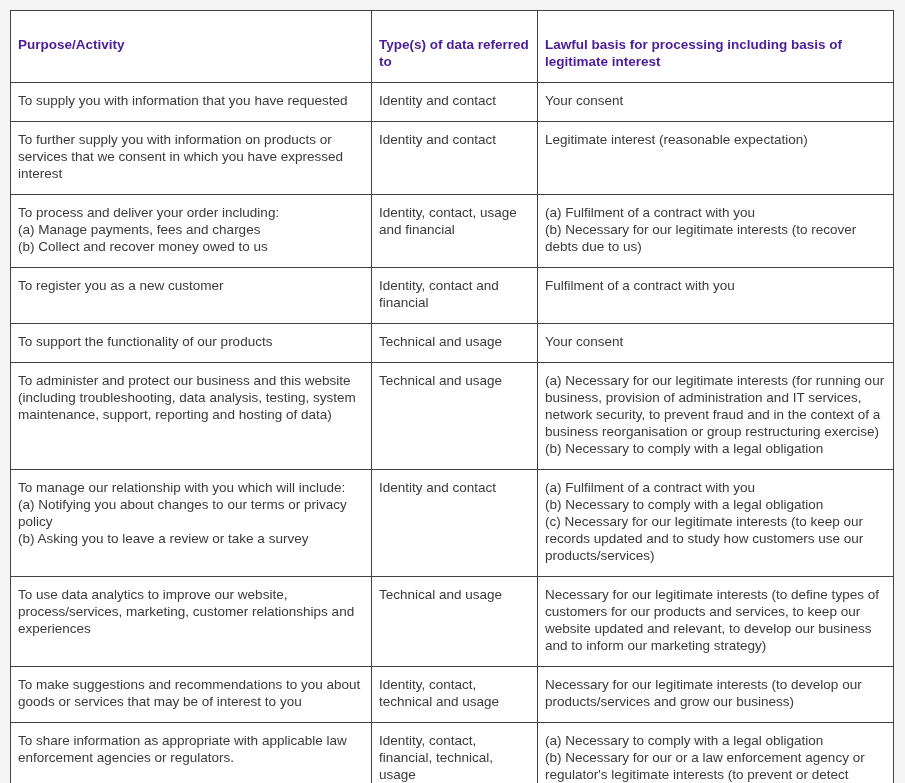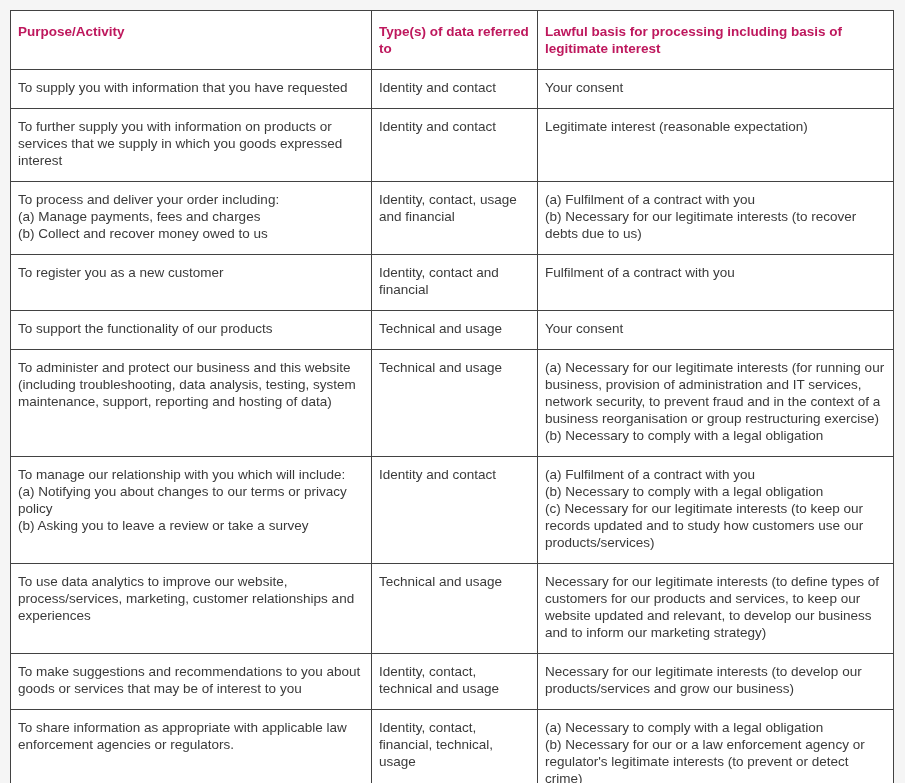--- a/index.html
+++ b/index.html
@@ -32,22 +32,22 @@
     vertical-align: top;
     text-align: left;
     font-size: 13.5px;
     line-height: 17px;
     padding: 9px 8px 12px 7px;
     white-space: pre-line;
     word-wrap: break-word;
   }
   .policy-table th {
     font-weight: bold;
-    color: #be185d;
-    padding: 12px 8px 12px 7px;
+    color: #4c1d95;
+    padding: 25px 8px 12px 7px;
   }
   .policy-table td {
     color: #3a3a3a;
   }
 </style>
 </head>
 <body>
 
 <div class="table-wrap">
   <table class="policy-table">
@@ -63,21 +63,21 @@
         <th>Lawful basis for processing including basis of legitimate interest</th>
       </tr>
     </thead>
     <tbody>
       <tr>
         <td>To supply you with information that you have requested</td>
         <td>Identity and contact</td>
         <td>Your consent</td>
       </tr>
       <tr>
-        <td>To further supply you with information on products or services that we supply in which you goods expressed interest</td>
+        <td>To further supply you with information on products or services that we consent in which you have expressed interest</td>
         <td>Identity and contact</td>
         <td>Legitimate interest (reasonable expectation)</td>
       </tr>
       <tr>
         <td>To process and deliver your order including:
 (a) Manage payments, fees and charges
 (b) Collect and recover money owed to us</td>
         <td>Identity, contact, usage and financial</td>
         <td>(a) Fulfilment of a contract with you
 (b) Necessary for our legitimate interests (to recover debts due to us)</td>

